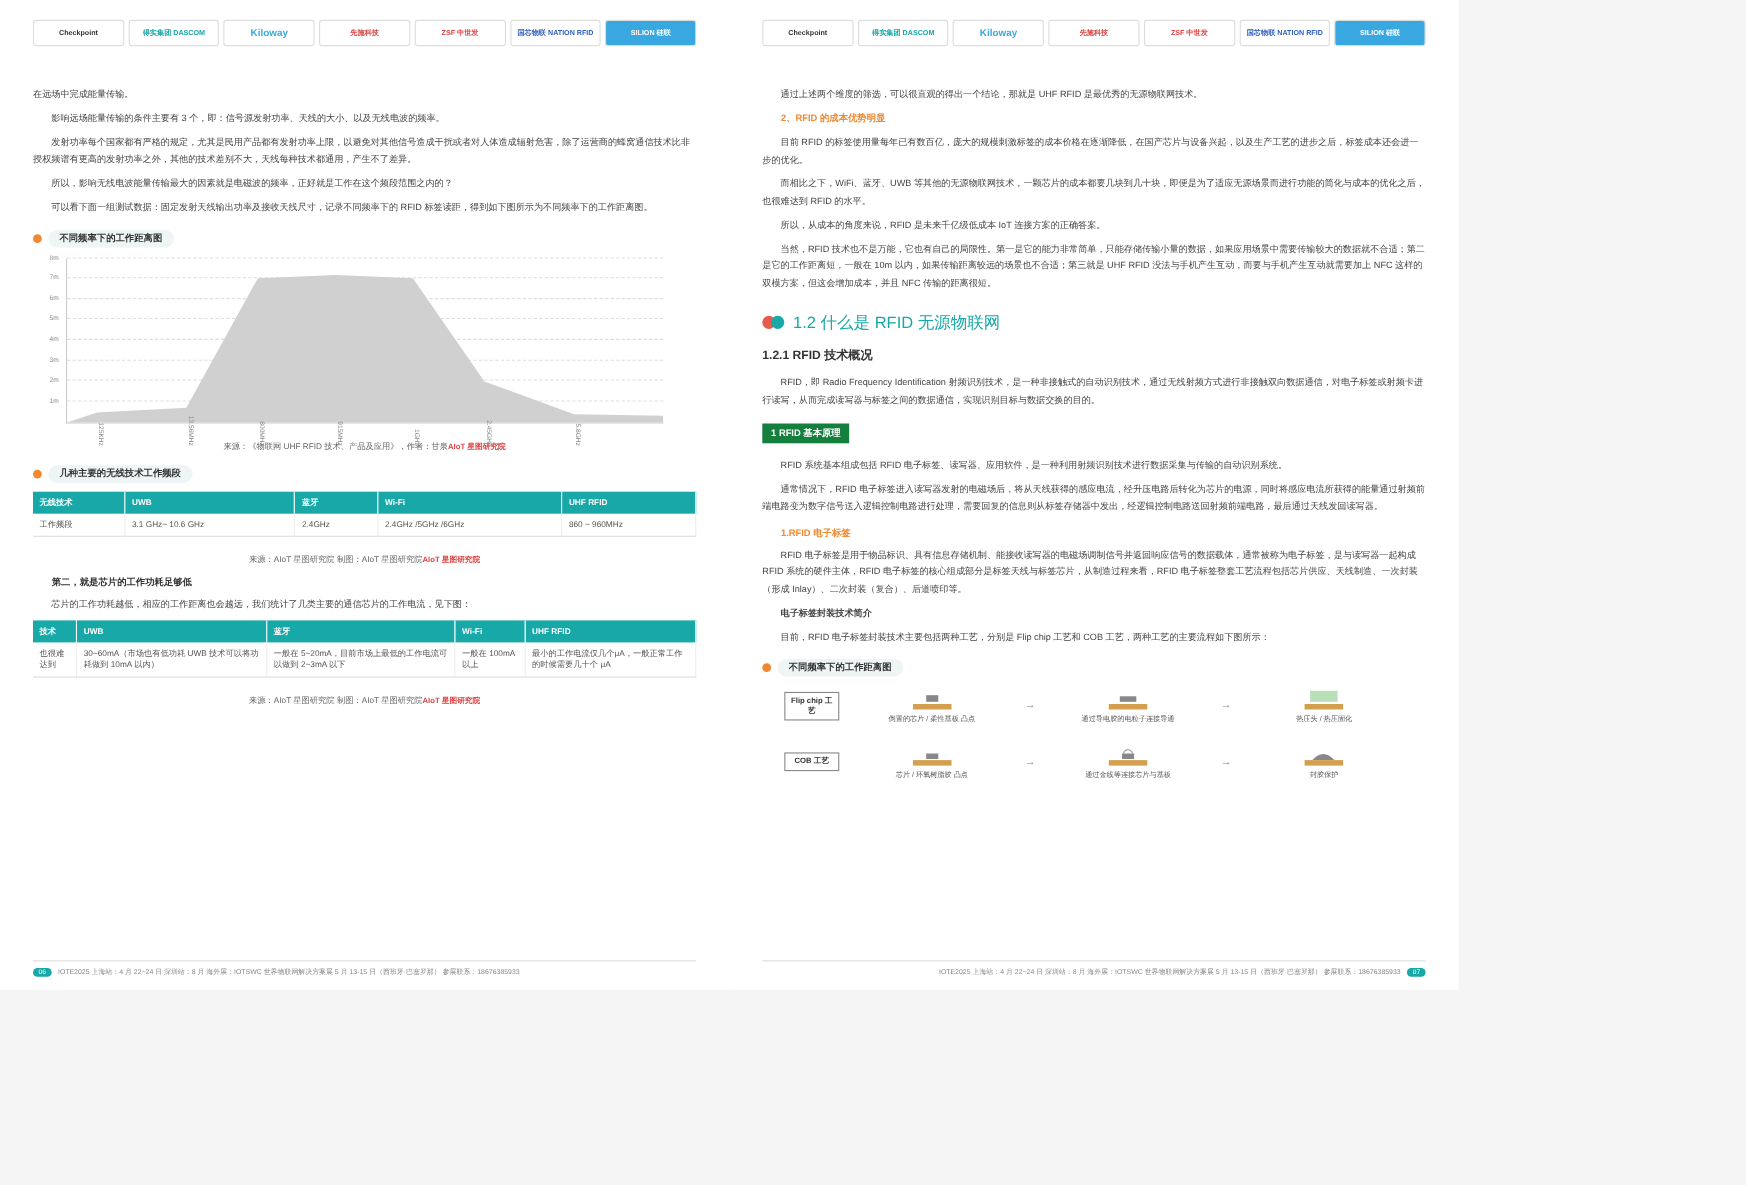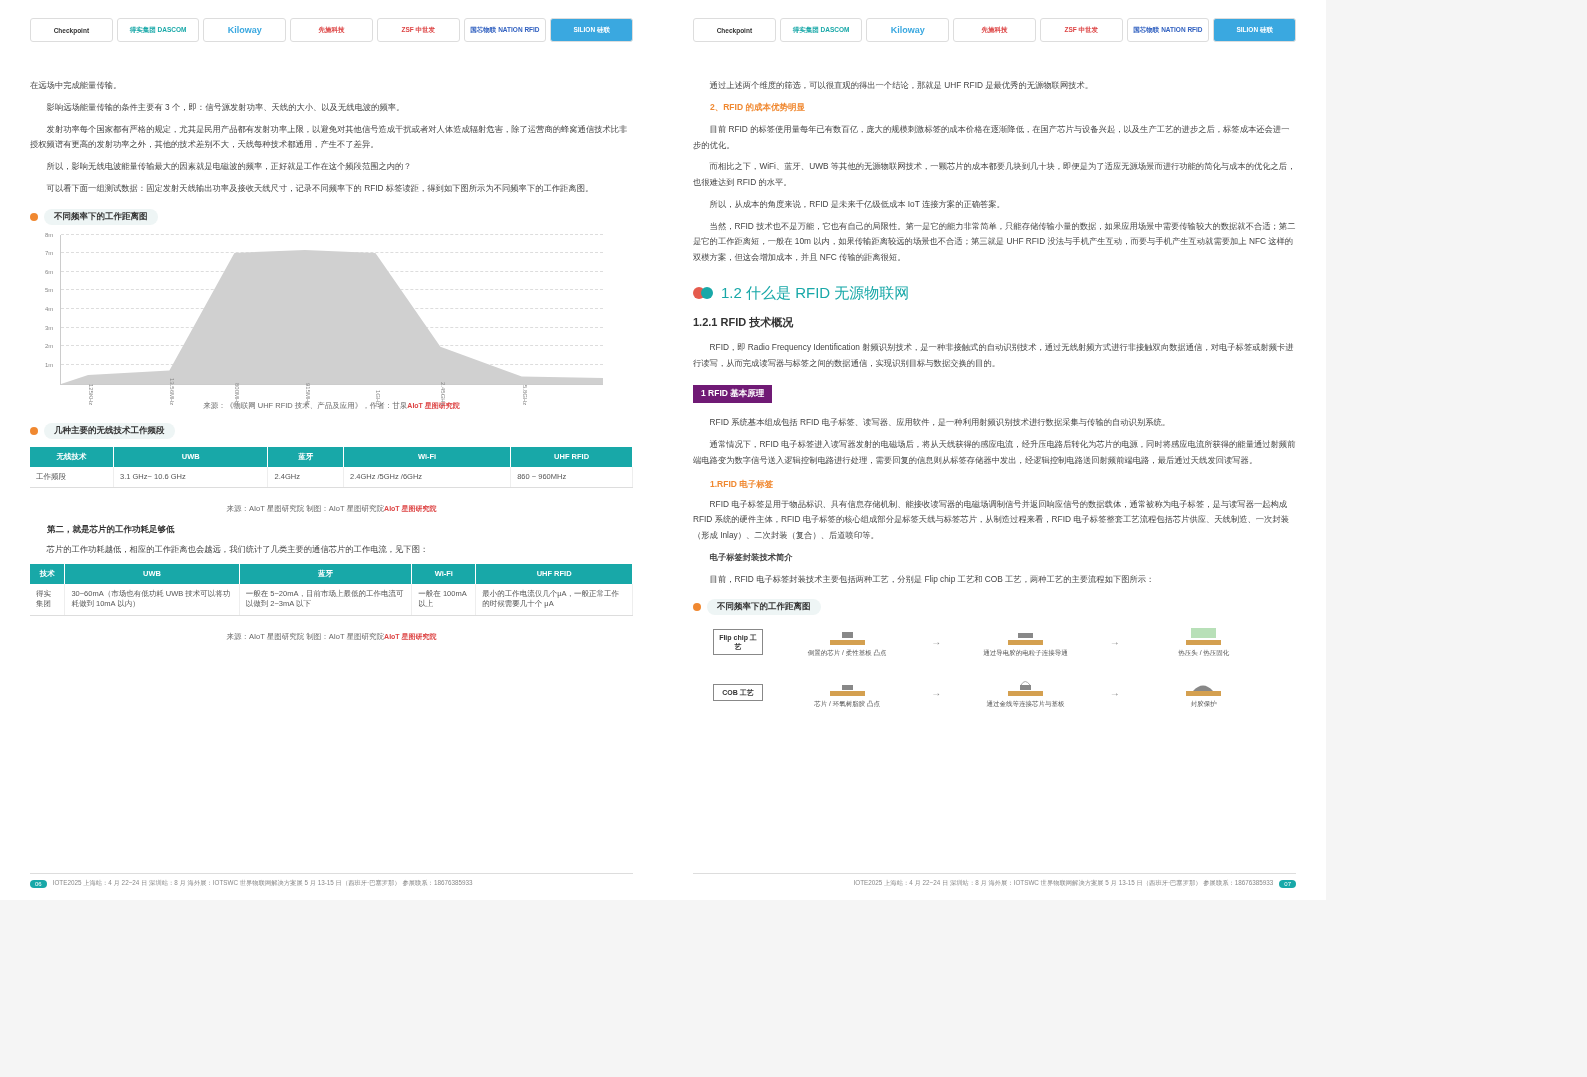--- a/index.html
+++ b/index.html
@@ -14,33 +14,33 @@
 .heading-bullet .txt{background:#eef5f5;padding:2px 10px;border-radius:8px;font-size:8.5px;font-weight:bold;color:#333}
 .chart{margin:10px 30px;height:150px;position:relative;border-left:1px solid #ccc;border-bottom:1px solid #ccc}
 .grid-line{position:absolute;left:0;right:0;border-top:1px dashed #ddd}
 .ylabel{position:absolute;left:-16px;font-size:6px;color:#888;transform:translateY(-50%)}
 .xlabel{position:absolute;bottom:-22px;font-size:6px;color:#888;writing-mode:vertical-rl;transform-origin:top left}
 .chart svg{position:absolute;inset:0;width:100%;height:100%}
 .source{font-size:7.5px;color:#666;margin:16px 0 4px;display:flex;justify-content:center;align-items:center}
 .aiot{color:#d44;font-size:7px;font-weight:bold}
 .sub-h{font-weight:bold;margin:10px 0 6px;font-size:8.5px;text-indent:2em}
 table{width:100%;border-collapse:collapse;margin:6px 0;font-size:7.5px}
-th{background:#18a8a8;color:#fff;padding:5px 6px;text-align:center;border-right:1px solid #fff}
+th{background:#18a8a8;color:#fff;padding:5px 6px;text-align:left;border-right:1px solid #fff}
 td{padding:5px 6px;border-bottom:1px solid #ddd;border-right:1px solid #eee;color:#555;line-height:1.4}
 tr:first-child td{border-top:1px solid #ddd}
 .footer{position:absolute;bottom:12px;left:30px;right:30px;font-size:6.3px;color:#888;border-top:1px solid #ddd;padding-top:5px;display:flex;align-items:center}
 .pnum{background:#18a8a8;color:#fff;border-radius:8px;padding:1px 5px;font-size:6px;margin-right:6px}
 .footer.right .pnum{margin-left:6px;margin-right:0}
 .orange-h{color:#f08830;font-weight:bold;font-size:8.5px;text-indent:2em;margin:8px 0}
 .sec-title{display:flex;align-items:center;margin:18px 0 12px}
 .sec-title .c1{width:12px;height:12px;background:#e55b4d;border-radius:50%}
 .sec-title .c2{width:12px;height:12px;background:#18a8a8;border-radius:50%;margin-left:-4px;margin-right:8px}
 .sec-title h2{color:#18a8a8;font-size:15px;font-weight:normal}
 .sub-sec{font-weight:bold;font-size:11px;margin:10px 0}
-.black-box{background:#701a75;color:#fff;padding:3px 8px;font-weight:bold;font-size:8.5px;display:inline-block;margin:8px 0 6px}
+.black-box{background:#15803d;color:#fff;padding:3px 8px;font-weight:bold;font-size:8.5px;display:inline-block;margin:8px 0 6px}
 .sub-orange{color:#f08830;font-weight:bold;font-size:8.5px;margin:10px 0 6px;text-indent:2em}
 .diagram{margin:10px 20px;display:flex;flex-direction:column;gap:18px}
 .drow{display:flex;align-items:center;gap:12px}
 .dlabel{border:1px solid #888;padding:3px 5px;font-size:7px;font-weight:bold;text-align:center;width:50px;line-height:1.3}
 .dstep{display:flex;flex-direction:column;align-items:center;font-size:6.5px;color:#555;flex:1}
 .dstep svg{margin-bottom:2px}
 .arrow{color:#888;font-size:10px}
 </style>
 </head>
 <body>
@@ -145,21 +145,21 @@
   <table>
     <tbody>
         <tr>
           <th>技术</th>
           <th>UWB</th>
           <th>蓝牙</th>
           <th>Wi-Fi</th>
           <th>UHF RFID</th>
         </tr>
     <tr>
-          <td>得实集团</td>
+          <td>也很难达到</td>
           <td>30~60mA（市场也有低功耗 UWB 技术可以将功耗做到 10mA 以内）</td>
           <td>一般在 5~20mA，目前市场上最低的工作电流可以做到 2~3mA 以下</td>
           <td>一般在 100mA 以上</td>
           <td>最小的工作电流仅几个μA，一般正常工作的时候需要几十个 μA</td>
         </tr>
   </tbody>
     </table>
 
   <div class="source">
     <span>来源：AIoT 星图研究院   制图：AIoT 星图研究院</span>

